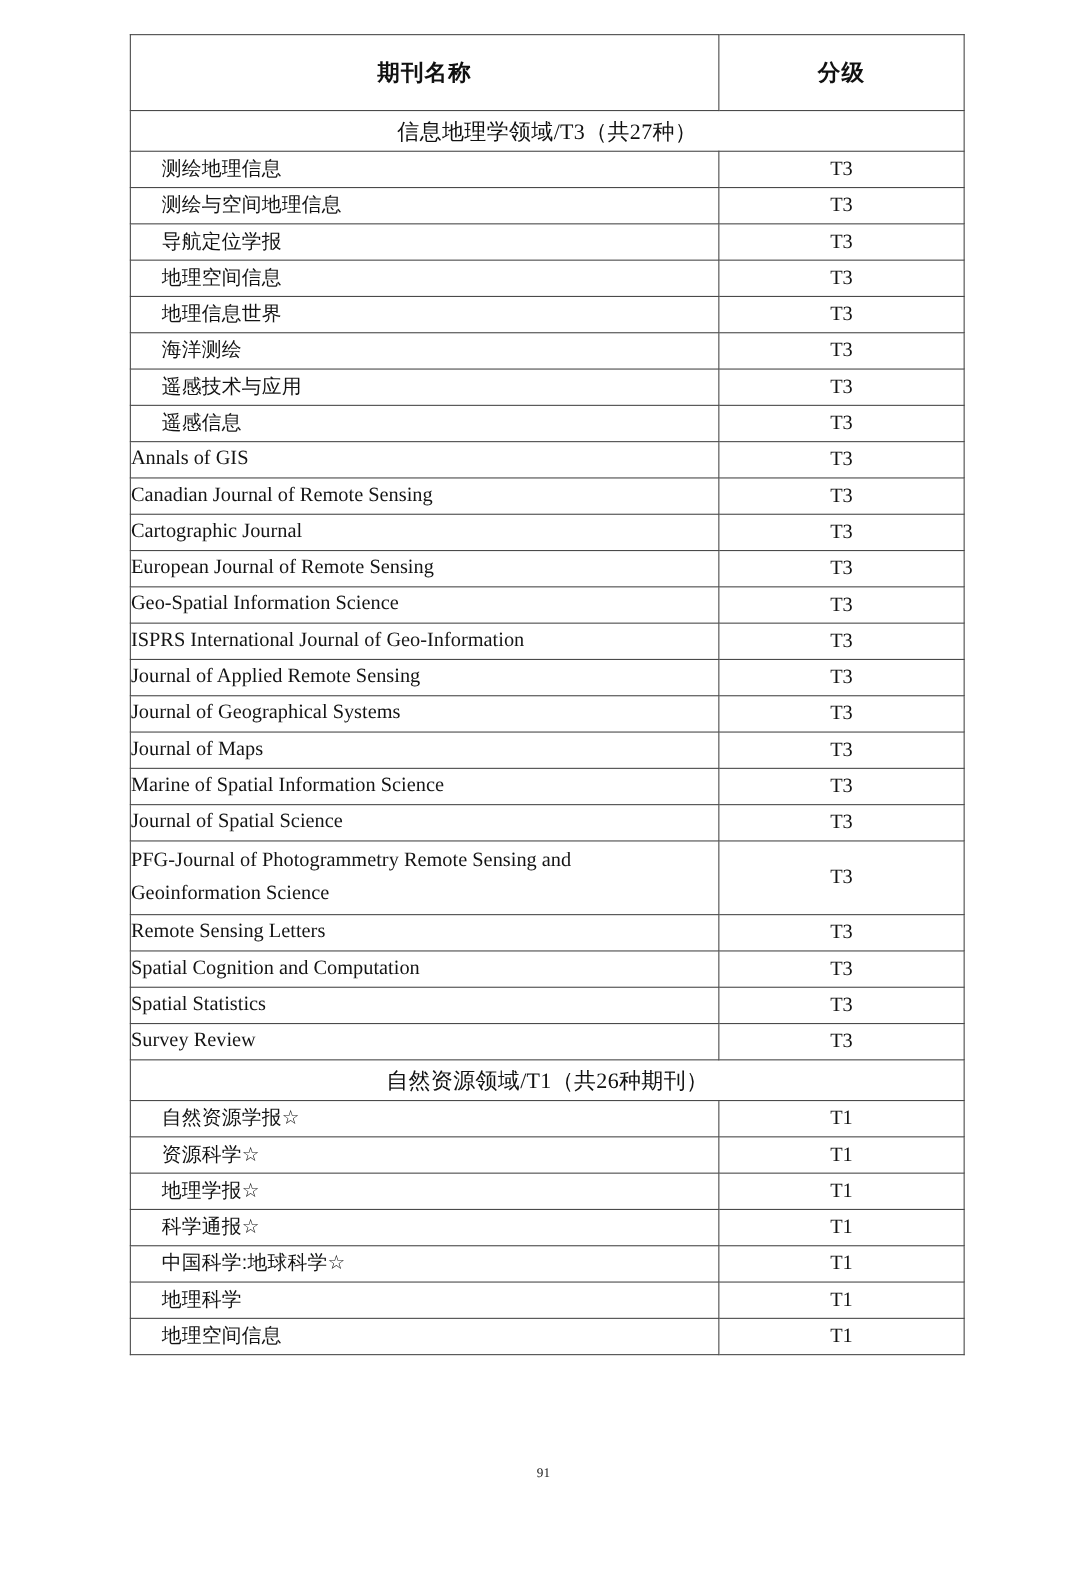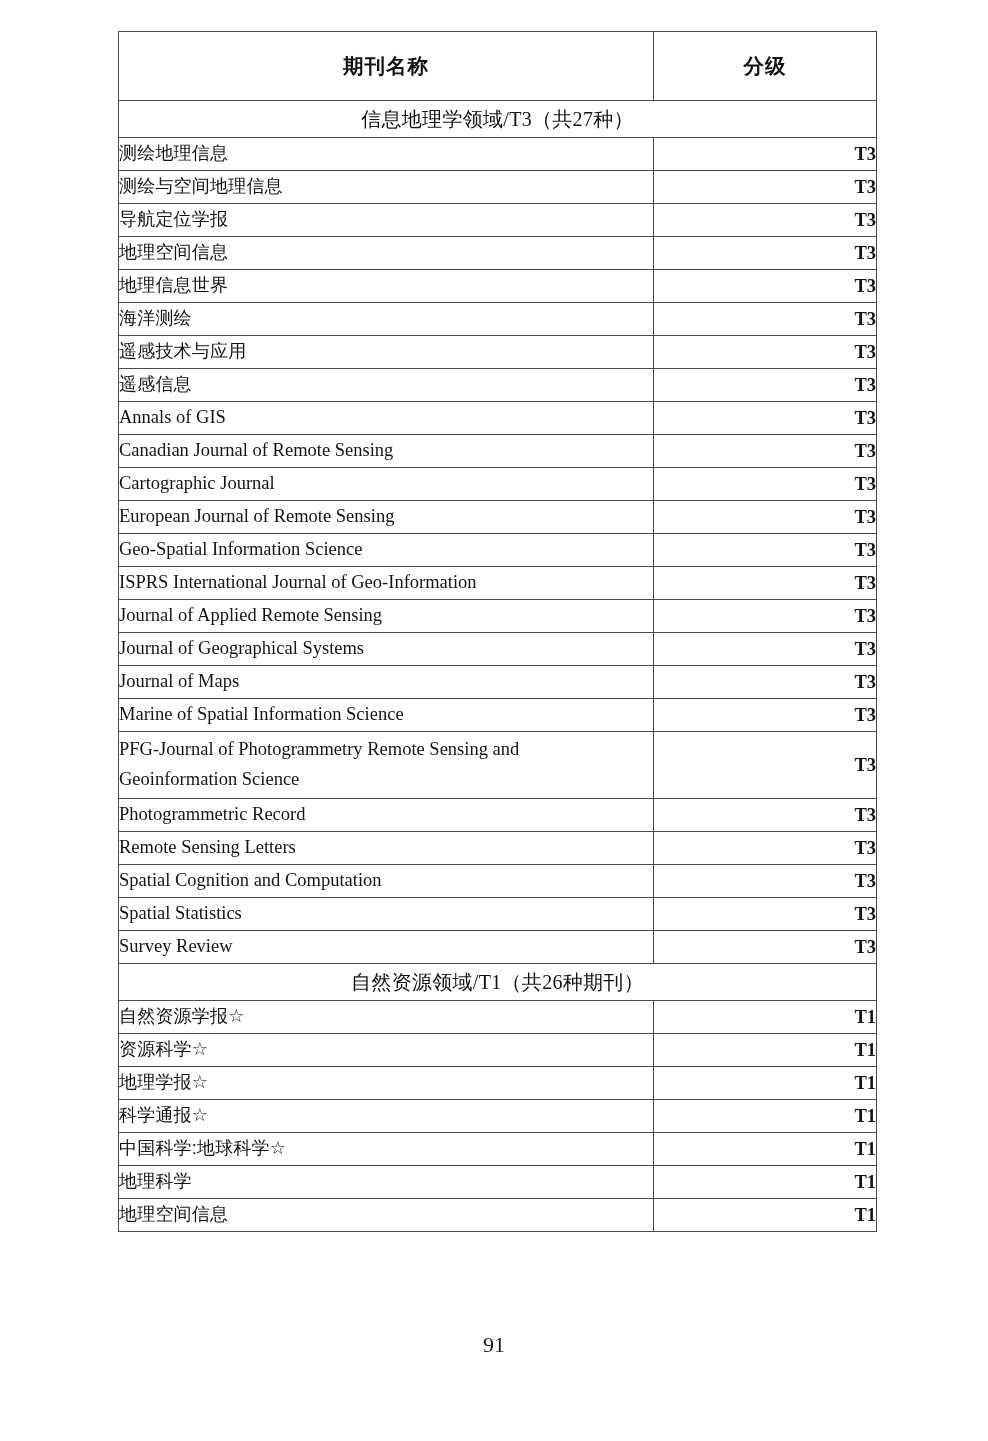--- a/index.html
+++ b/index.html
@@ -71,42 +71,42 @@
     text-align: left;
     font-size: 18.5px;
     line-height: 1.28;
     color: #141414;
     white-space: pre-line;
   }
   td.name-cell.cjk {
     font-family: "Liberation Sans", "DejaVu Sans", sans-serif;
     font-size: 18px;
     letter-spacing: 0.2px;
+    padding-left: 28px;
   }
   td.name-cell.tall {
     height: 66px;
     line-height: 1.62;
   }
 
   td.grade-cell {
     height: 32px;
-    text-align: right;
+    text-align: center;
     font-size: 18.5px;
     color: #141414;
-    font-weight: bold;
   }
 
   
   .page-number {
     position: absolute;
     left: 0;
     top: 1332px;
     width: 988px;
     text-align: center;
-    font-size: 22px;
+    font-size: 12px;
     color: #1a1a1a;
   }
 </style>
 </head>
 <body>
 
 <div class="page">
 
   <table class="journal-table">
     <colgroup>
@@ -189,29 +189,29 @@
         </tr>
         <tr>
           <td class="name-cell">Journal of Maps</td>
           <td class="grade-cell">T3</td>
         </tr>
         <tr>
           <td class="name-cell">Marine of Spatial Information Science</td>
           <td class="grade-cell">T3</td>
         </tr>
         <tr>
+          <td class="name-cell">Journal of Spatial Science</td>
+          <td class="grade-cell">T3</td>
+        </tr>
+        <tr>
           <td class="name-cell tall">PFG-Journal of Photogrammetry Remote Sensing and
 Geoinformation Science</td>
           <td class="grade-cell">T3</td>
         </tr>
         <tr>
-          <td class="name-cell">Photogrammetric Record</td>
-          <td class="grade-cell">T3</td>
-        </tr>
-        <tr>
           <td class="name-cell">Remote Sensing Letters</td>
           <td class="grade-cell">T3</td>
         </tr>
         <tr>
           <td class="name-cell">Spatial Cognition and Computation</td>
           <td class="grade-cell">T3</td>
         </tr>
         <tr>
           <td class="name-cell">Spatial Statistics</td>
           <td class="grade-cell">T3</td>

